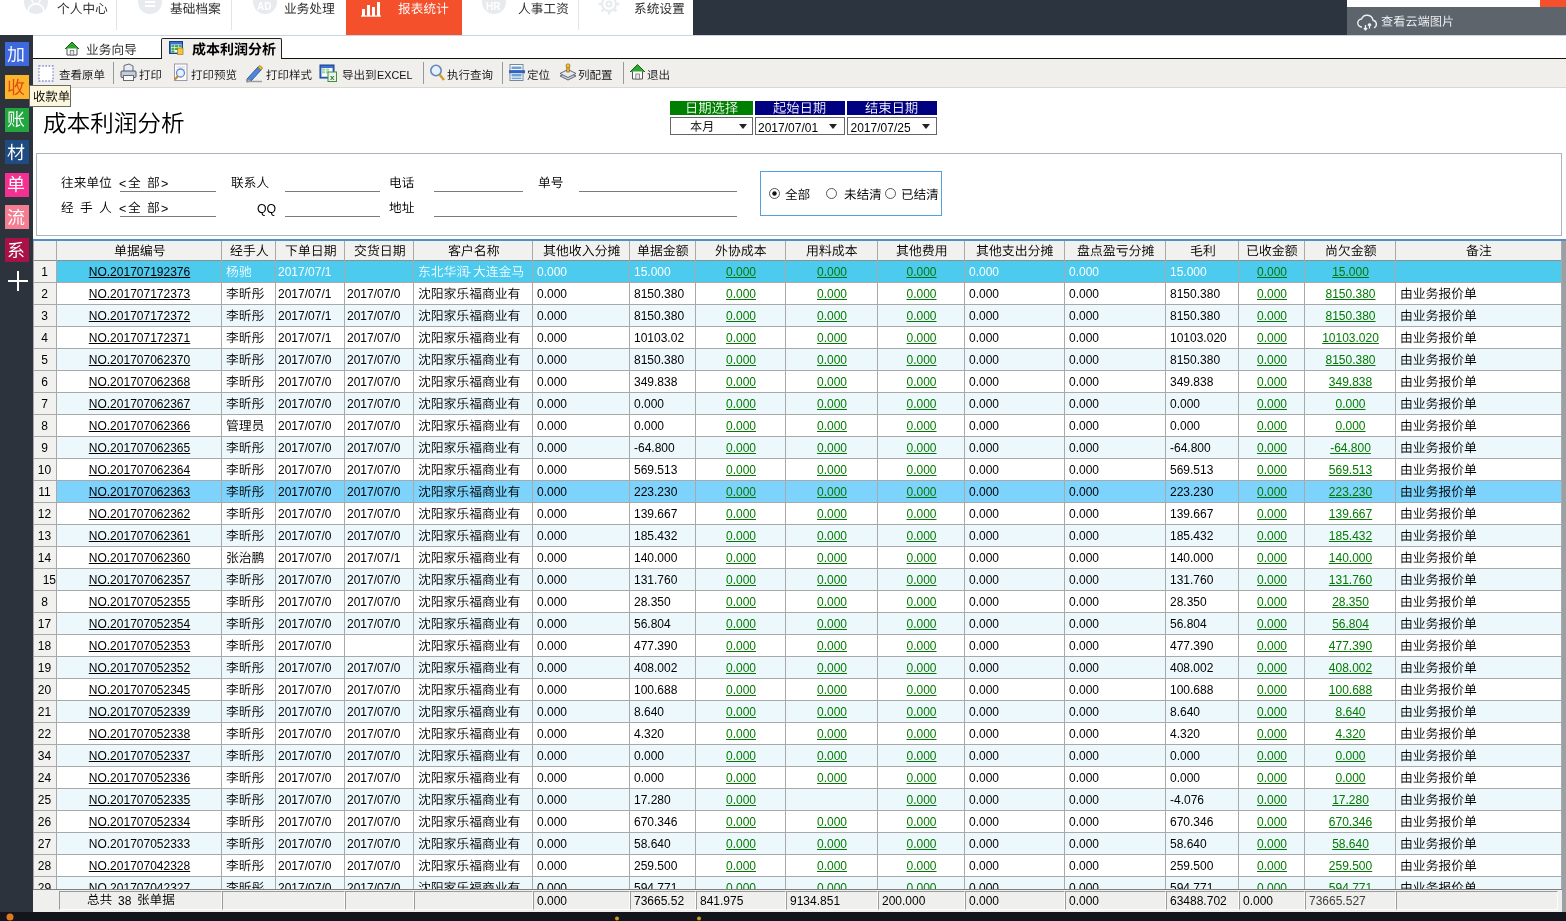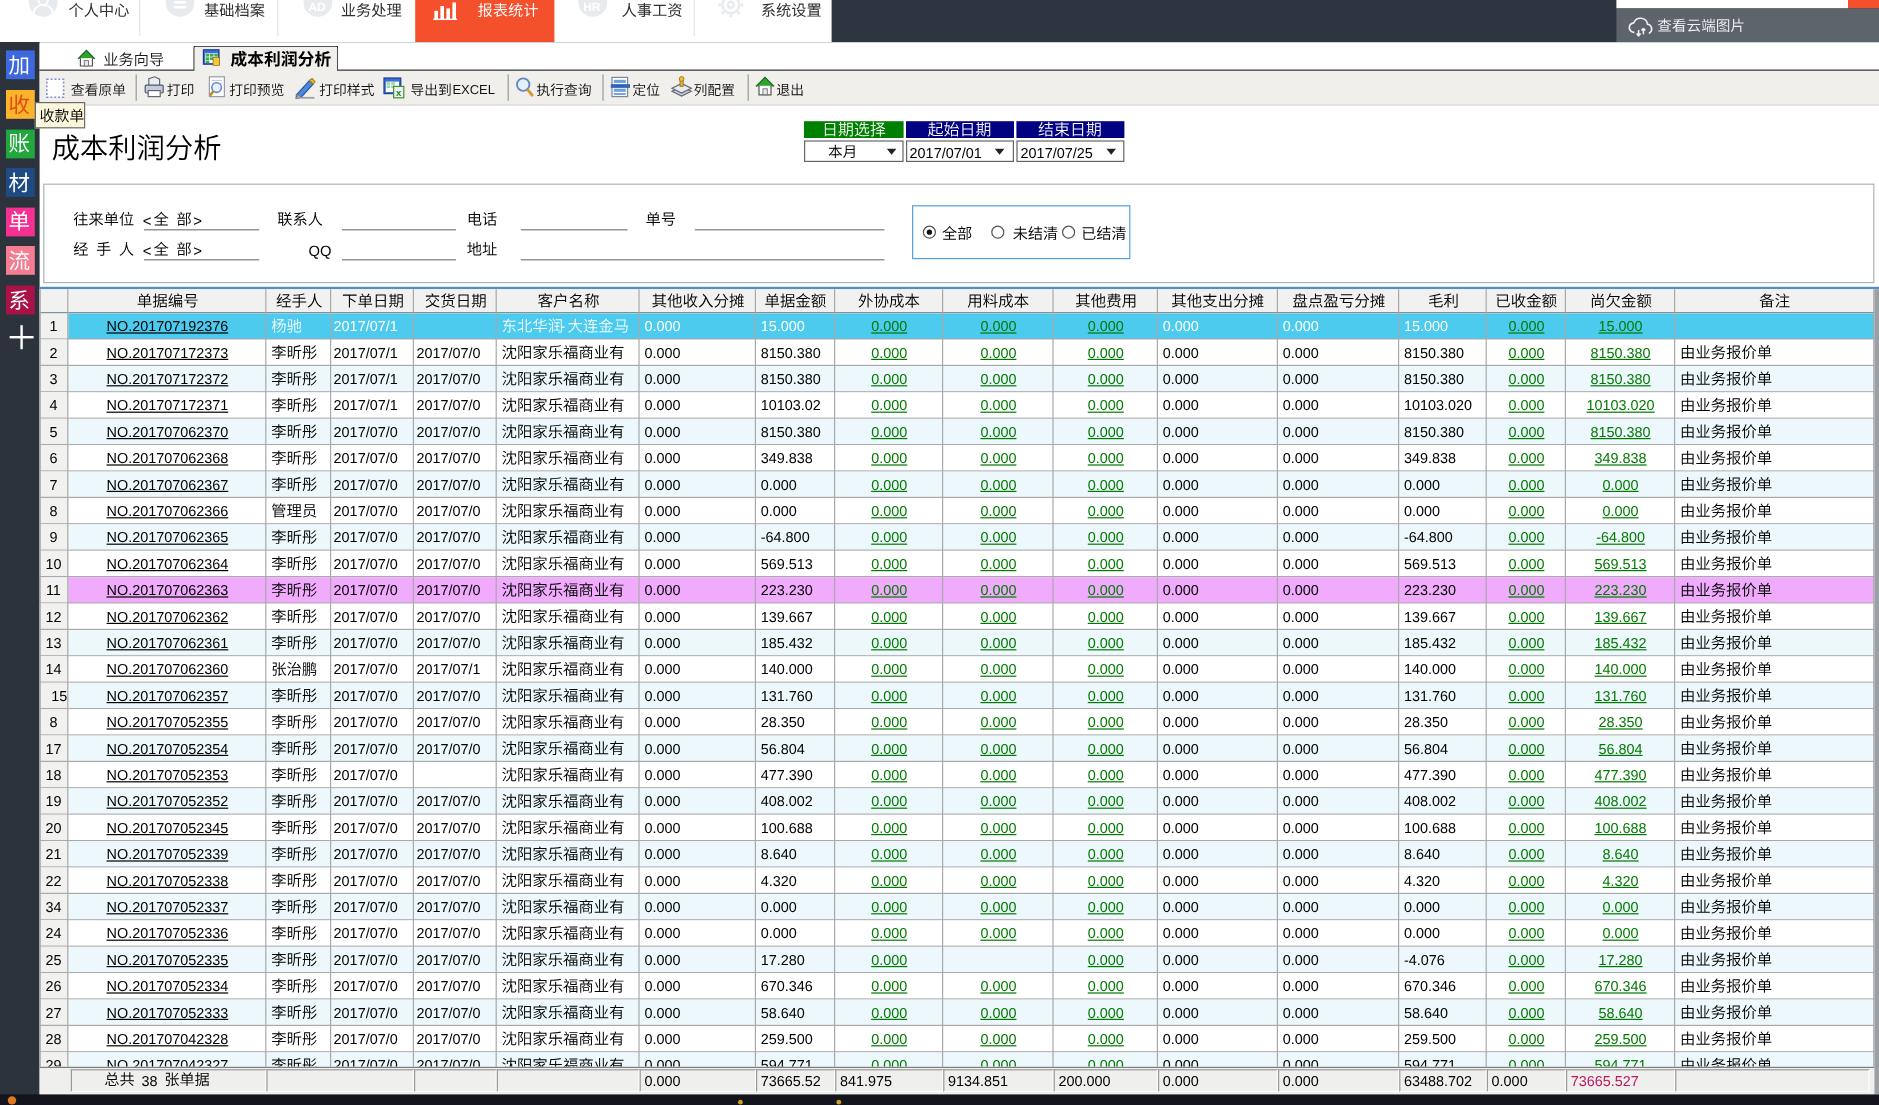--- a/index.html
+++ b/index.html
@@ -1252,21 +1252,21 @@
             <use href="#d7531" x="0"></use>
             <use href="#d4e1a" x="1000"></use>
             <use href="#d52a1" x="2000"></use>
             <use href="#d62a5" x="3000"></use>
             <use href="#d4ef7" x="4000"></use>
             <use href="#d5355" x="5000"></use>
           </g>
         </svg>
 <div style="position:absolute;left:0;top:21px;width:1529px;height:1px;background:#a9a9a9"></div>
 </div>
-<div style="position:absolute;left:0;top:220px;width:1529px;height:22px;background:#f0abfc">
+<div style="position:absolute;left:0;top:220px;width:1529px;height:22px;background:#7dd3fc">
 <div style="position:absolute;left:0;top:0;width:24px;height:22px;background:#f1f1f0"></div>
 <div style="position:absolute;left:0;top:4px;width:23px;text-align:center;font:12px 'Liberation Sans';color:#000">11</div>
 <div style="position:absolute;left:24px;top:4px;width:165px;text-align:center;font:12px 'Liberation Sans';color:#000"><span style="text-decoration:underline">NO.201707062363</span></div>
 <svg class="ct" style="left:193px;top:4px;" width="39" height="15">
           <g fill="#000" transform="translate(0 11.26) scale(0.0128 -0.0128)">
             <use href="#d674e" x="0"></use>
             <use href="#d6615" x="1000"></use>
             <use href="#d5f64" x="2000"></use>
           </g>
         </svg>
@@ -2006,21 +2006,21 @@
             <use href="#d62a5" x="3000"></use>
             <use href="#d4ef7" x="4000"></use>
             <use href="#d5355" x="5000"></use>
           </g>
         </svg>
 <div style="position:absolute;left:0;top:21px;width:1529px;height:1px;background:#a9a9a9"></div>
 </div>
 <div style="position:absolute;left:0;top:572px;width:1529px;height:22px;background:#edf8fd">
 <div style="position:absolute;left:0;top:0;width:24px;height:22px;background:#f1f1f0"></div>
 <div style="position:absolute;left:0;top:4px;width:23px;text-align:center;font:12px 'Liberation Sans';color:#000">27</div>
-<div style="position:absolute;left:24px;top:4px;width:165px;text-align:center;font:12px 'Liberation Sans';color:#000"><span style="text-decoration:underline">NO.201707052333</span></div>
+<div style="position:absolute;left:24px;top:4px;width:165px;text-align:center;font:12px 'Liberation Sans';color:#000"><span style="">NO.201707052333</span></div>
 <svg class="ct" style="left:193px;top:4px;" width="39" height="15">
           <g fill="#000" transform="translate(0 11.26) scale(0.0128 -0.0128)">
             <use href="#d674e" x="0"></use>
             <use href="#d6615" x="1000"></use>
             <use href="#d5f64" x="2000"></use>
           </g>
         </svg>
 <div style="position:absolute;left:245px;top:3.5px;font:12px 'Liberation Sans';color:#000">2017/07/0</div>
 <div style="position:absolute;left:314px;top:3.5px;font:12px 'Liberation Sans';color:#000">2017/07/0</div>
 <svg class="ct" style="left:385px;top:4px;" width="103" height="15">
@@ -2189,21 +2189,21 @@
 <div style="position:absolute;left:1396px;top:890.5px;width:162px;height:19px;border:1px solid;border-color:#9a9a9a #fdfdfd #fdfdfd #9a9a9a;box-sizing:border-box"></div>
 <div style="position:absolute;left:537px;top:893.5px;font:normal 12px 'Liberation Sans',sans-serif;color:#000;white-space:pre;">0.000</div>
 <div style="position:absolute;left:634px;top:893.5px;font:normal 12px 'Liberation Sans',sans-serif;color:#000;white-space:pre;">73665.52</div>
 <div style="position:absolute;left:700px;top:893.5px;font:normal 12px 'Liberation Sans',sans-serif;color:#000;white-space:pre;">841.975</div>
 <div style="position:absolute;left:790px;top:893.5px;font:normal 12px 'Liberation Sans',sans-serif;color:#000;white-space:pre;">9134.851</div>
 <div style="position:absolute;left:882px;top:893.5px;font:normal 12px 'Liberation Sans',sans-serif;color:#000;white-space:pre;">200.000</div>
 <div style="position:absolute;left:969px;top:893.5px;font:normal 12px 'Liberation Sans',sans-serif;color:#000;white-space:pre;">0.000</div>
 <div style="position:absolute;left:1069px;top:893.5px;font:normal 12px 'Liberation Sans',sans-serif;color:#000;white-space:pre;">0.000</div>
 <div style="position:absolute;left:1170px;top:893.5px;font:normal 12px 'Liberation Sans',sans-serif;color:#000;white-space:pre;">63488.702</div>
 <div style="position:absolute;left:1243px;top:893.5px;font:normal 12px 'Liberation Sans',sans-serif;color:#000;white-space:pre;">0.000</div>
-<div style="position:absolute;left:1309px;top:893.5px;font:normal 12px 'Liberation Sans',sans-serif;color:#be185d;white-space:pre;">73665.527</div>
+<div style="position:absolute;left:1309px;top:893.5px;font:normal 12px 'Liberation Sans',sans-serif;color:#404040;white-space:pre;">73665.527</div>
 <svg class="ct" style="left:87px;top:893.2px;" width="26" height="15">
       <g fill="#000" transform="translate(0 11.09) scale(0.0126 -0.0126)">
         <use href="#d603b" x="0"></use>
         <use href="#d5171" x="1000"></use>
       </g>
     </svg>
 <div style="position:absolute;left:118px;top:893.5px;font:normal 12px 'Liberation Sans',sans-serif;color:#000;white-space:pre;">38</div>
 <svg class="ct" style="left:137px;top:893.2px;" width="39" height="15">
       <g fill="#000" transform="translate(0 11.09) scale(0.0126 -0.0126)">
         <use href="#d5f20" x="0"></use>

